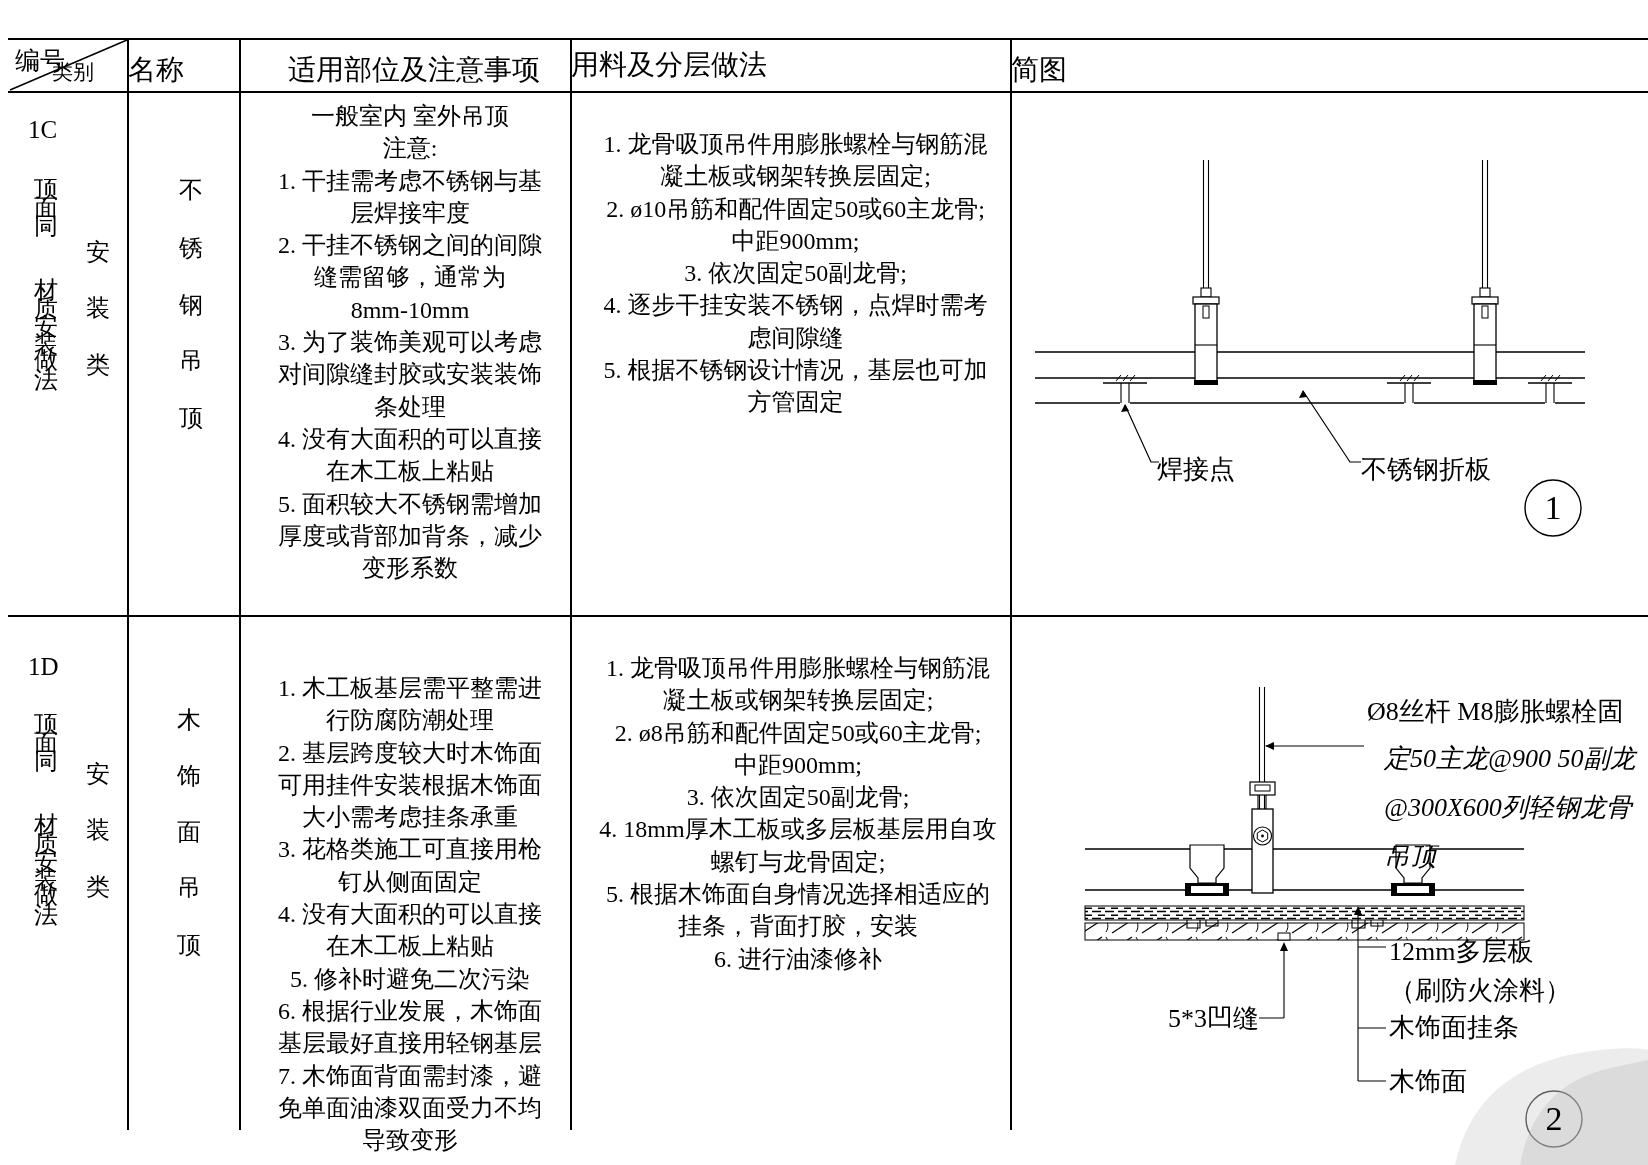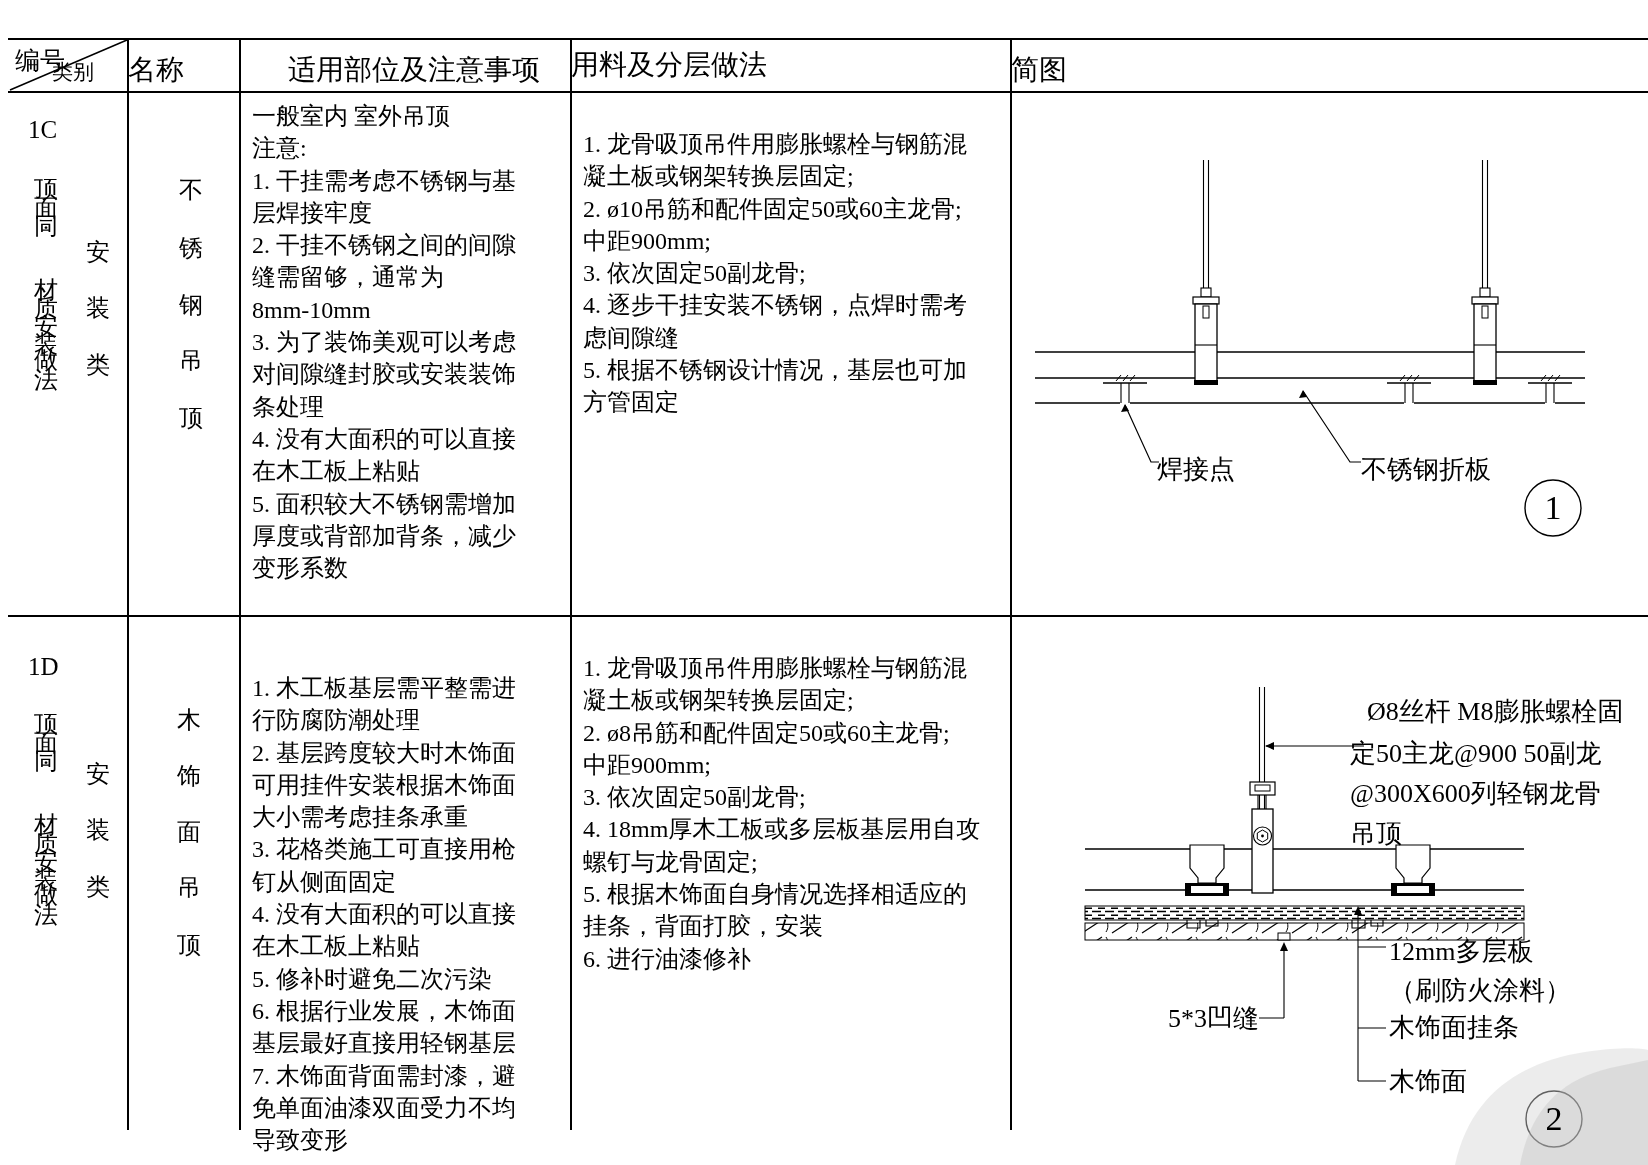--- a/index.html
+++ b/index.html
@@ -1,20 +1,20 @@
 <!DOCTYPE html>
 <html><head>
 <meta charset="utf-8">
 <style>
   html,body{margin:0;padding:0;}
   body{width:1648px;height:1165px;position:relative;background:#fff;overflow:hidden;
        font-family:"Liberation Serif","DejaVu Serif",serif;color:#000;}
   .abs{position:absolute;}
   .hdr{position:absolute;font-size:28px;text-align:left;}
-  .cell{position:absolute;font-size:24px;line-height:32.3px;white-space:pre-line;}
+  .cell{position:absolute;font-size:24px;line-height:32.3px;white-space:pre-line;text-align:center;}
   .vtext{position:absolute;writing-mode:vertical-rl;text-orientation:upright;font-size:24px;line-height:26px;}
   .v-tight{letter-spacing:18px;}
   .v-wide{letter-spacing:57px;}
   .dlabel{position:absolute;font-size:26px;white-space:pre-line;}
   .circ-num{position:absolute;width:30px;text-align:center;font-size:34px;}
   .idlabel{position:absolute;font-size:25px;}
 </style>
 </head>
 <body>
 
@@ -209,21 +209,21 @@
 凝土板或钢架转换层固定;
 2. ø8吊筋和配件固定50或60主龙骨;
 中距900mm;
 3. 依次固定50副龙骨;
 4. 18mm厚木工板或多层板基层用自攻
 螺钉与龙骨固定;
 5. 根据木饰面自身情况选择相适应的
 挂条，背面打胶，安装
 6. 进行油漆修补</div>
 <div class="dlabel" style="left:1367px;top:694px;">Ø8丝杆 M8膨胀螺栓固</div>
-<div class="dlabel" style="left:1350px;top:734px;line-height:40px;">定50主龙@900 50副龙
+<div class="dlabel" style="left:1384px;top:734px;line-height:49px;font-style:italic;">定50主龙@900 50副龙
 @300X600列轻钢龙骨
 吊顶</div>
 <div class="dlabel" style="left:1130px;top:1001px;width:129px;text-align:right;">5*3凹缝</div>
 <div class="dlabel" style="left:1389px;top:933px;line-height:38.5px;">12mm多层板
 （刷防火涂料）</div>
 <div class="dlabel" style="left:1389px;top:1010px;">木饰面挂条</div>
 <div class="dlabel" style="left:1389px;top:1064px;">木饰面</div>
 <div class="circ-num" style="left:1539px;top:1100px;">2</div>
 
 </body></html>

